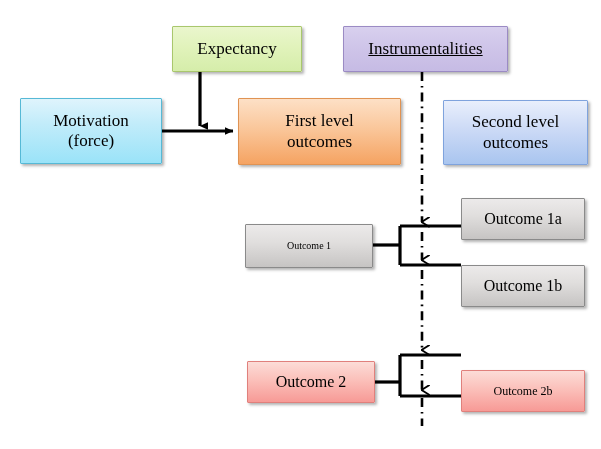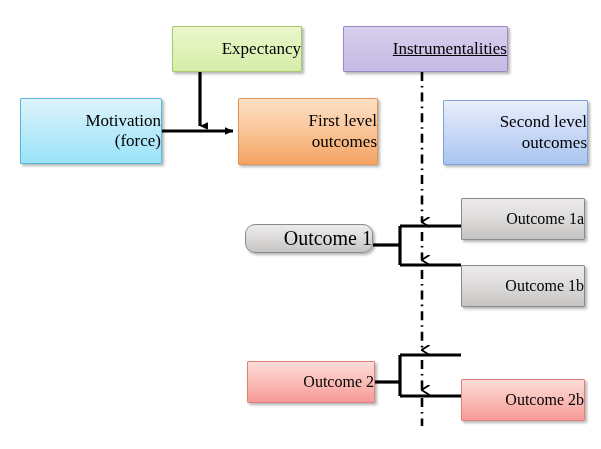--- a/index.html
+++ b/index.html
@@ -25,21 +25,20 @@
     justify-content: center;
     text-align: center;
     color: #000000;
     line-height: 1.18;
     border-radius: 1px;
     z-index: 3;
   }
   .node span {
     display: block;
     width: 100%;
-    text-align: right;
   }
 
   
   .sk-cyan {
     background: linear-gradient(to bottom, #dff4fc 0%, #c2ecfa 38%, #9ae3f8 100%);
     border: 1px solid #56b9d6;
     box-shadow: 2px 2px 3px rgba(0,0,0,0.30);
   }
   .sk-green {
     background: linear-gradient(to bottom, #eaf6cd 0%, #e1f3bb 45%, #d5edaa 100%);
@@ -70,28 +69,28 @@
   .sk-pink {
     background: linear-gradient(to bottom, #fcdcd7 0%, #fbc0ba 45%, #f79a96 100%);
     border: 1px solid #e0807c;
     box-shadow: 2px 2px 3px rgba(0,0,0,0.30);
   }
 
   
   .n-motivation      { left:20px;  top:98px;  width:142px; height:66px;  font-size:17px; }
   .n-expectancy      { left:172px; top:26px;  width:130px; height:46px;  font-size:17px; }
   .n-instrument      { left:343px; top:26px;  width:165px; height:46px;  font-size:17px; }
-  .n-first-level     { left:238px; top:98px;  width:140px; height:67px;  font-size:17px; }
+  .n-first-level     { left:238px; top:98px;  width:163px; height:67px;  font-size:17px; }
   .n-second-level    { left:443px; top:100px; width:145px; height:65px;  font-size:17px; }
-  .n-outcome1        { left:245px; top:224px; width:128px; height:29px;  font-size:20px;border-radius:10px; }
+  .n-outcome1        { left:245px; top:224px; width:128px; height:44px;  font-size:10px; }
   .n-outcome1a       { left:461px; top:198px; width:124px; height:42px;  font-size:16px; }
   .n-outcome1b       { left:461px; top:265px; width:124px; height:42px;  font-size:16px; }
   .n-outcome2        { left:247px; top:361px; width:128px; height:42px;  font-size:16px; }
   .n-outcome2a       { left:461px; top:327px; width:124px; height:43px;  font-size:16px; }
-  .n-outcome2b       { left:461px; top:379px; width:124px; height:42px;  font-size:16px; }
+  .n-outcome2b       { left:461px; top:370px; width:124px; height:42px;  font-size:12px; }
 
   #wires {
     position: absolute;
     left: 0; top: 0;
     width: 601px;
     height: 449px;
     z-index: 2;
     pointer-events: none;
   }
 </style>

